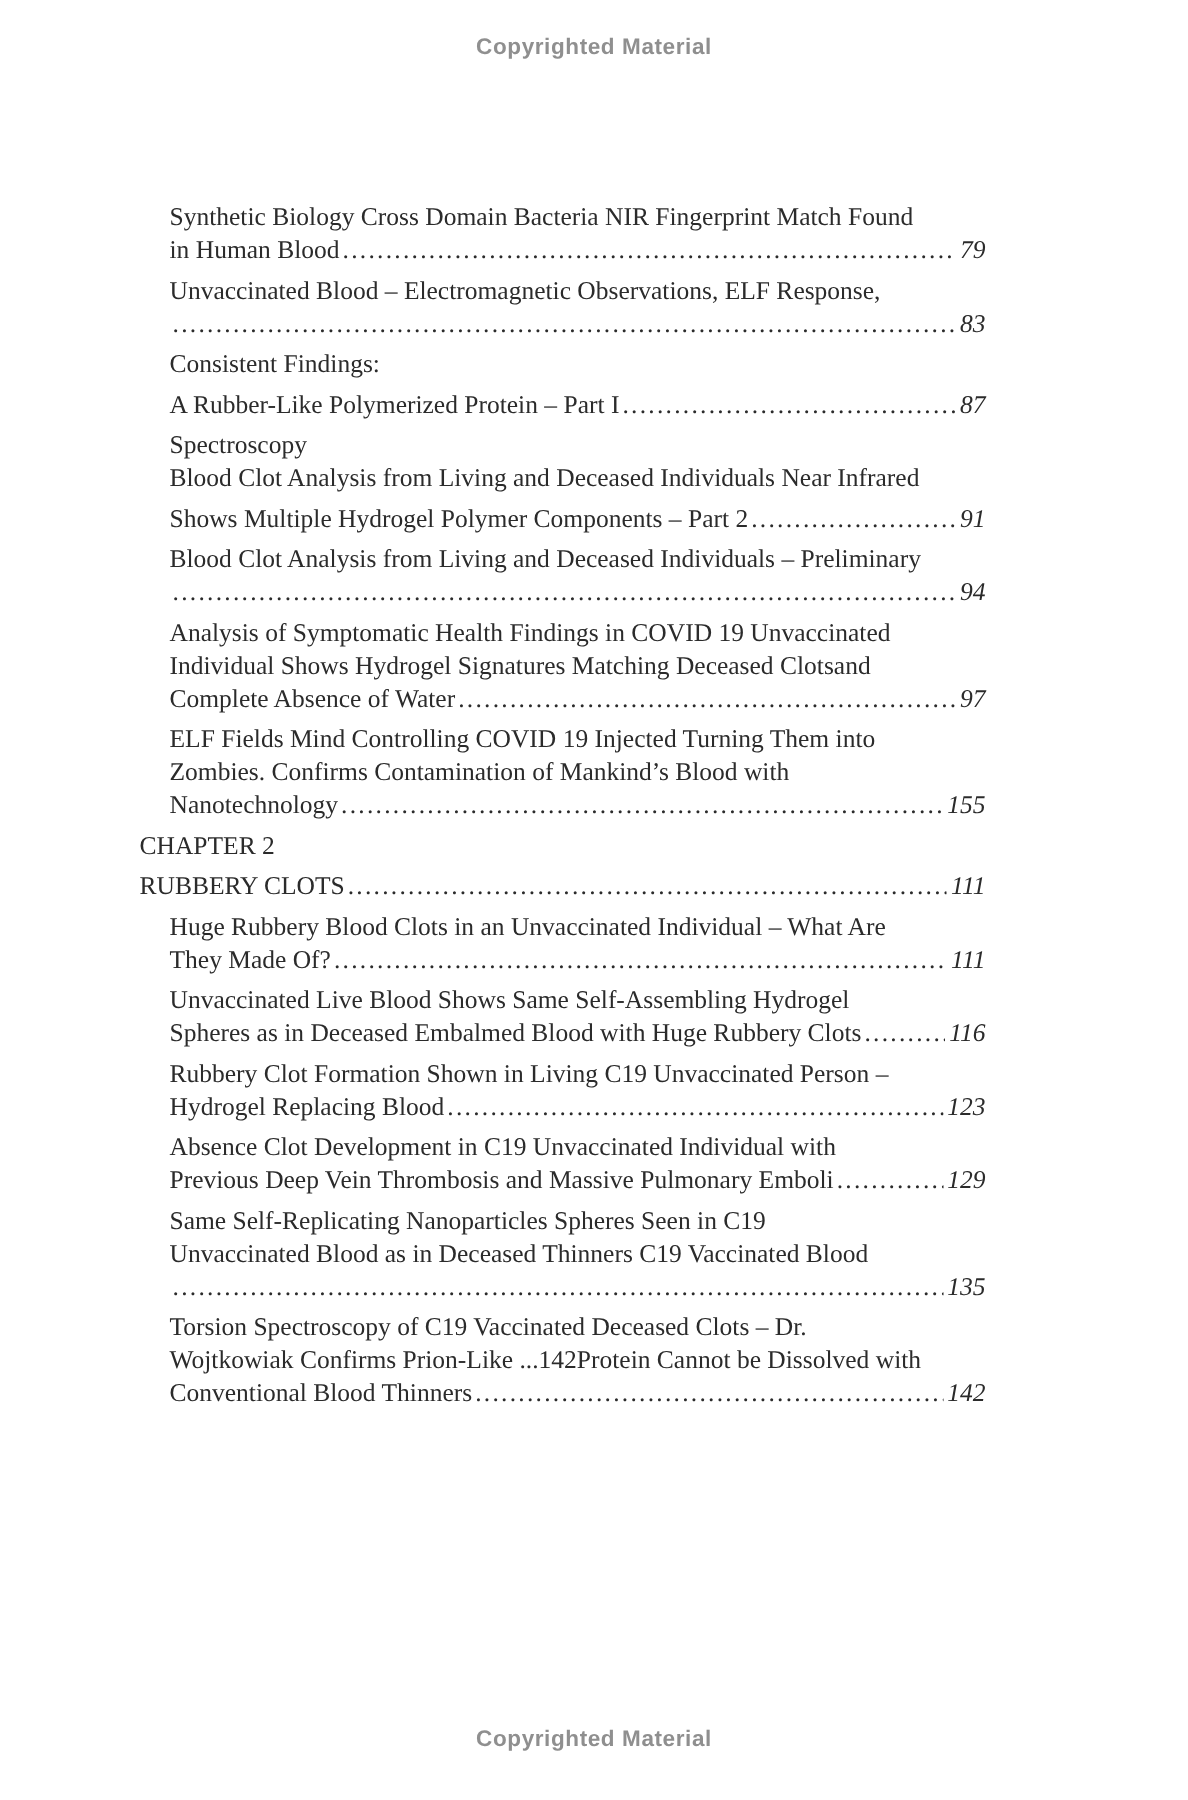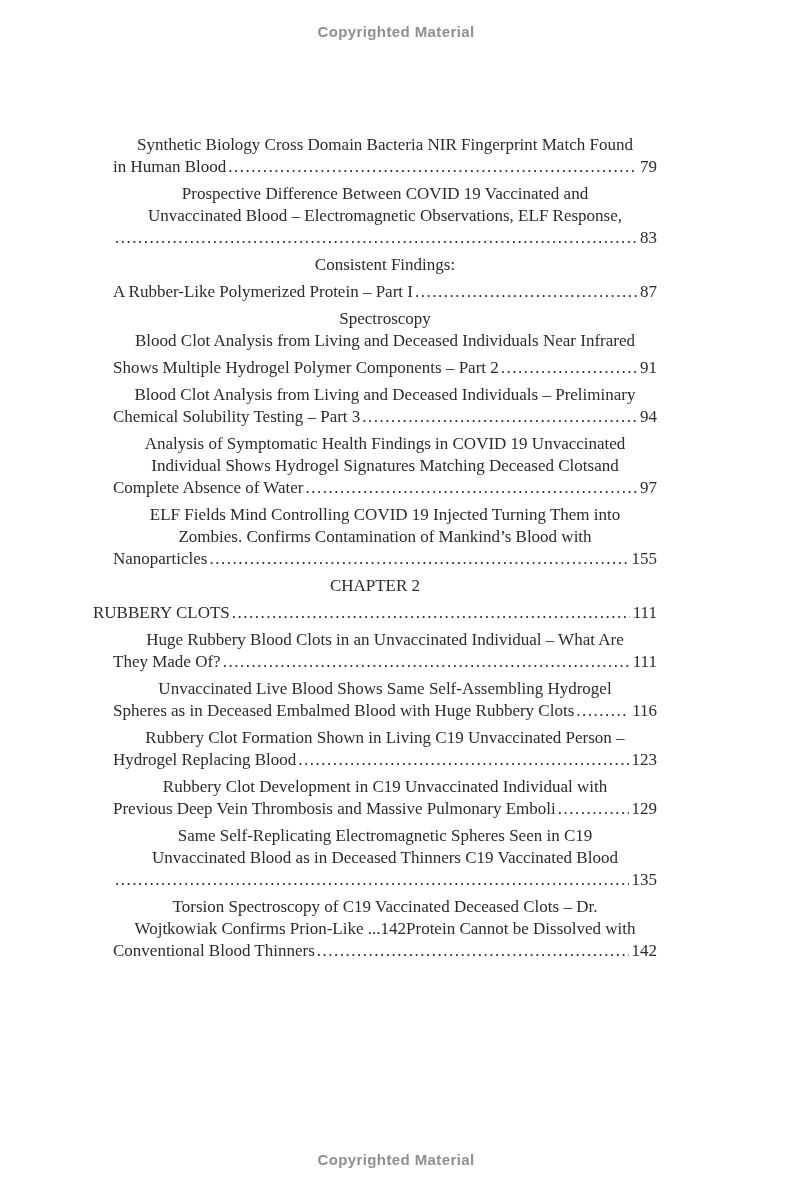--- a/index.html
+++ b/index.html
@@ -31,21 +31,21 @@
 
   .toc {
     position: absolute;
     left: 93px;
     top: 134px;
     width: 564px;
     color: var(--ink);
     font-size: 17px;
     line-height: 22px;
   }
-  .toc-entry { margin-bottom: 5px; text-align: center; }
+  .toc-entry { margin-bottom: 5px; }
   .toc-entry.indent-1 { padding-left: 20px; }
   .toc-entry.chapter { }
 
   .toc-line { white-space: nowrap; }
   .toc-line.leader {
     display: flex;
     align-items: baseline;
   }
   .toc-line .txt { flex: 0 0 auto; white-space: nowrap; }
   .toc-line .dots {
@@ -53,38 +53,37 @@
     min-width: 6px;
     overflow: hidden;
     margin-left: 2px;
     margin-right: 3px;
   }
   .toc-line .dots::after {
     content: "....................................................................................................................................................................";
     letter-spacing: 1.5px;
     white-space: nowrap;
   }
-  .toc-line .pg { flex: 0 0 auto; }
+  .toc-line .pg { flex: 0 0 auto; font-style: italic; }
 </style>
 </head>
 <body>
 
 <div class="copyright top">Copyrighted Material</div>
 
 <div class="toc" id="toc">
     <div class="toc-entry indent-1">
       <div class="toc-line">Synthetic Biology Cross Domain Bacteria NIR Fingerprint Match Found</div>
       <div class="toc-line leader">
         <span class="txt">in Human Blood</span>
         <span class="dots"></span>
         <span class="pg">79</span>
       </div>
     </div>
     <div class="toc-entry indent-1">
-      <div class="toc-line">Prospective Difference Between COVID 19 Vaccinated and</div>
       <div class="toc-line">Unvaccinated Blood – Electromagnetic Observations, ELF Response,</div>
       <div class="toc-line leader">
         <span class="dots"></span>
         <span class="pg">83</span>
       </div>
     </div>
     <div class="toc-entry indent-1">
       <div class="toc-line">Consistent Findings:</div>
     </div>
     <div class="toc-entry indent-1">
@@ -101,39 +100,38 @@
     <div class="toc-entry indent-1">
       <div class="toc-line leader">
         <span class="txt">Shows Multiple Hydrogel Polymer Components – Part 2</span>
         <span class="dots"></span>
         <span class="pg">91</span>
       </div>
     </div>
     <div class="toc-entry indent-1">
       <div class="toc-line">Blood Clot Analysis from Living and Deceased Individuals – Preliminary</div>
       <div class="toc-line leader">
-        <span class="txt">Chemical Solubility Testing – Part 3</span>
         <span class="dots"></span>
         <span class="pg">94</span>
       </div>
     </div>
     <div class="toc-entry indent-1">
       <div class="toc-line">Analysis of Symptomatic Health Findings in COVID 19 Unvaccinated</div>
       <div class="toc-line">Individual Shows Hydrogel Signatures Matching Deceased Clotsand</div>
       <div class="toc-line leader">
         <span class="txt">Complete Absence of Water</span>
         <span class="dots"></span>
         <span class="pg">97</span>
       </div>
     </div>
     <div class="toc-entry indent-1">
       <div class="toc-line">ELF Fields Mind Controlling COVID 19 Injected Turning Them into</div>
       <div class="toc-line">Zombies. Confirms Contamination of Mankind’s Blood with</div>
       <div class="toc-line leader">
-        <span class="txt">Nanoparticles</span>
+        <span class="txt">Nanotechnology</span>
         <span class="dots"></span>
         <span class="pg">155</span>
       </div>
     </div>
     <div class="toc-entry indent-0 chapter">
       <div class="toc-line">CHAPTER 2</div>
     </div>
     <div class="toc-entry indent-0 chapter-title">
       <div class="toc-line leader">
         <span class="txt">RUBBERY CLOTS</span>
@@ -159,29 +157,29 @@
     </div>
     <div class="toc-entry indent-1">
       <div class="toc-line">Rubbery Clot Formation Shown in Living C19 Unvaccinated Person –</div>
       <div class="toc-line leader">
         <span class="txt">Hydrogel Replacing Blood</span>
         <span class="dots"></span>
         <span class="pg">123</span>
       </div>
     </div>
     <div class="toc-entry indent-1">
-      <div class="toc-line">Rubbery Clot Development in C19 Unvaccinated Individual with</div>
+      <div class="toc-line">Absence Clot Development in C19 Unvaccinated Individual with</div>
       <div class="toc-line leader">
         <span class="txt">Previous Deep Vein Thrombosis and Massive Pulmonary Emboli</span>
         <span class="dots"></span>
         <span class="pg">129</span>
       </div>
     </div>
     <div class="toc-entry indent-1">
-      <div class="toc-line">Same Self-Replicating Electromagnetic Spheres Seen in C19</div>
+      <div class="toc-line">Same Self-Replicating Nanoparticles Spheres Seen in C19</div>
       <div class="toc-line">Unvaccinated Blood as in Deceased Thinners C19 Vaccinated Blood</div>
       <div class="toc-line leader">
         <span class="txt"></span>
         <span class="dots"></span>
         <span class="pg">135</span>
       </div>
     </div>
     <div class="toc-entry indent-1">
       <div class="toc-line">Torsion Spectroscopy of C19 Vaccinated Deceased Clots – Dr.</div>
       <div class="toc-line">Wojtkowiak Confirms Prion-Like ...142Protein Cannot be Dissolved with</div>

